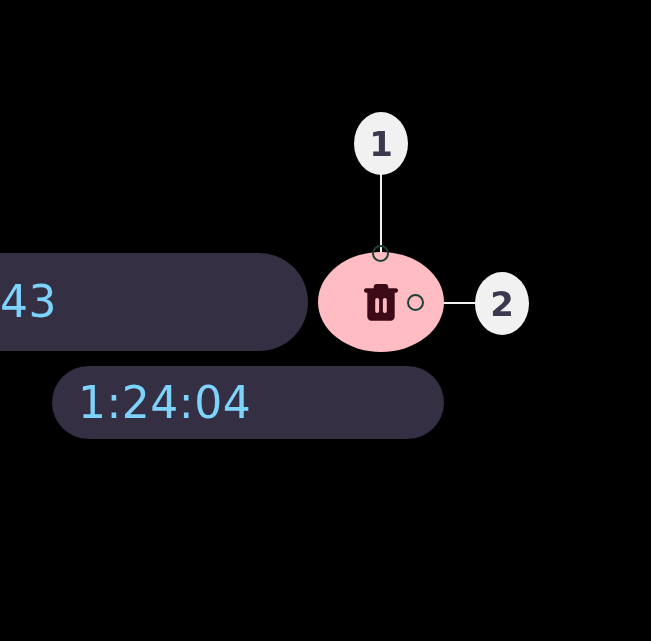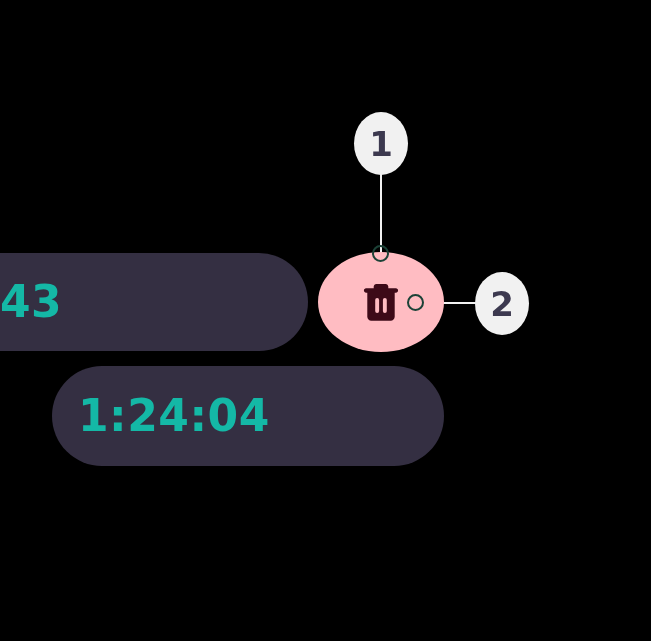--- a/index.html
+++ b/index.html
@@ -18,42 +18,42 @@
 
   
   .pill {
     position: absolute;
     background: #342F42;
     display: flex;
     align-items: center;
     box-sizing: border-box;
   }
   .pill-label {
-    color: #14b8a6;
+    color: #7dd3fc;
     font-size: 44px;
-    font-weight: 700;
+    font-weight: 400;
     letter-spacing: 0.5px;
     line-height: 1;
     white-space: nowrap;
     text-align: center;
   }
 
   #pill-count {
     left: -92px;
     top: 253px;
     width: 400px;
     height: 98px;
     border-radius: 49px;
     padding-left: 92px;
   }
   #pill-timer {
     left: 52px;
     top: 366px;
     width: 392px;
-    height: 100px;
+    height: 73px;
     border-radius: 50px;
     padding-left: 26px;
   }
 
   
   #target-bubble {
     position: absolute;
     left: 318px;
     top: 252px;
     width: 126px;

